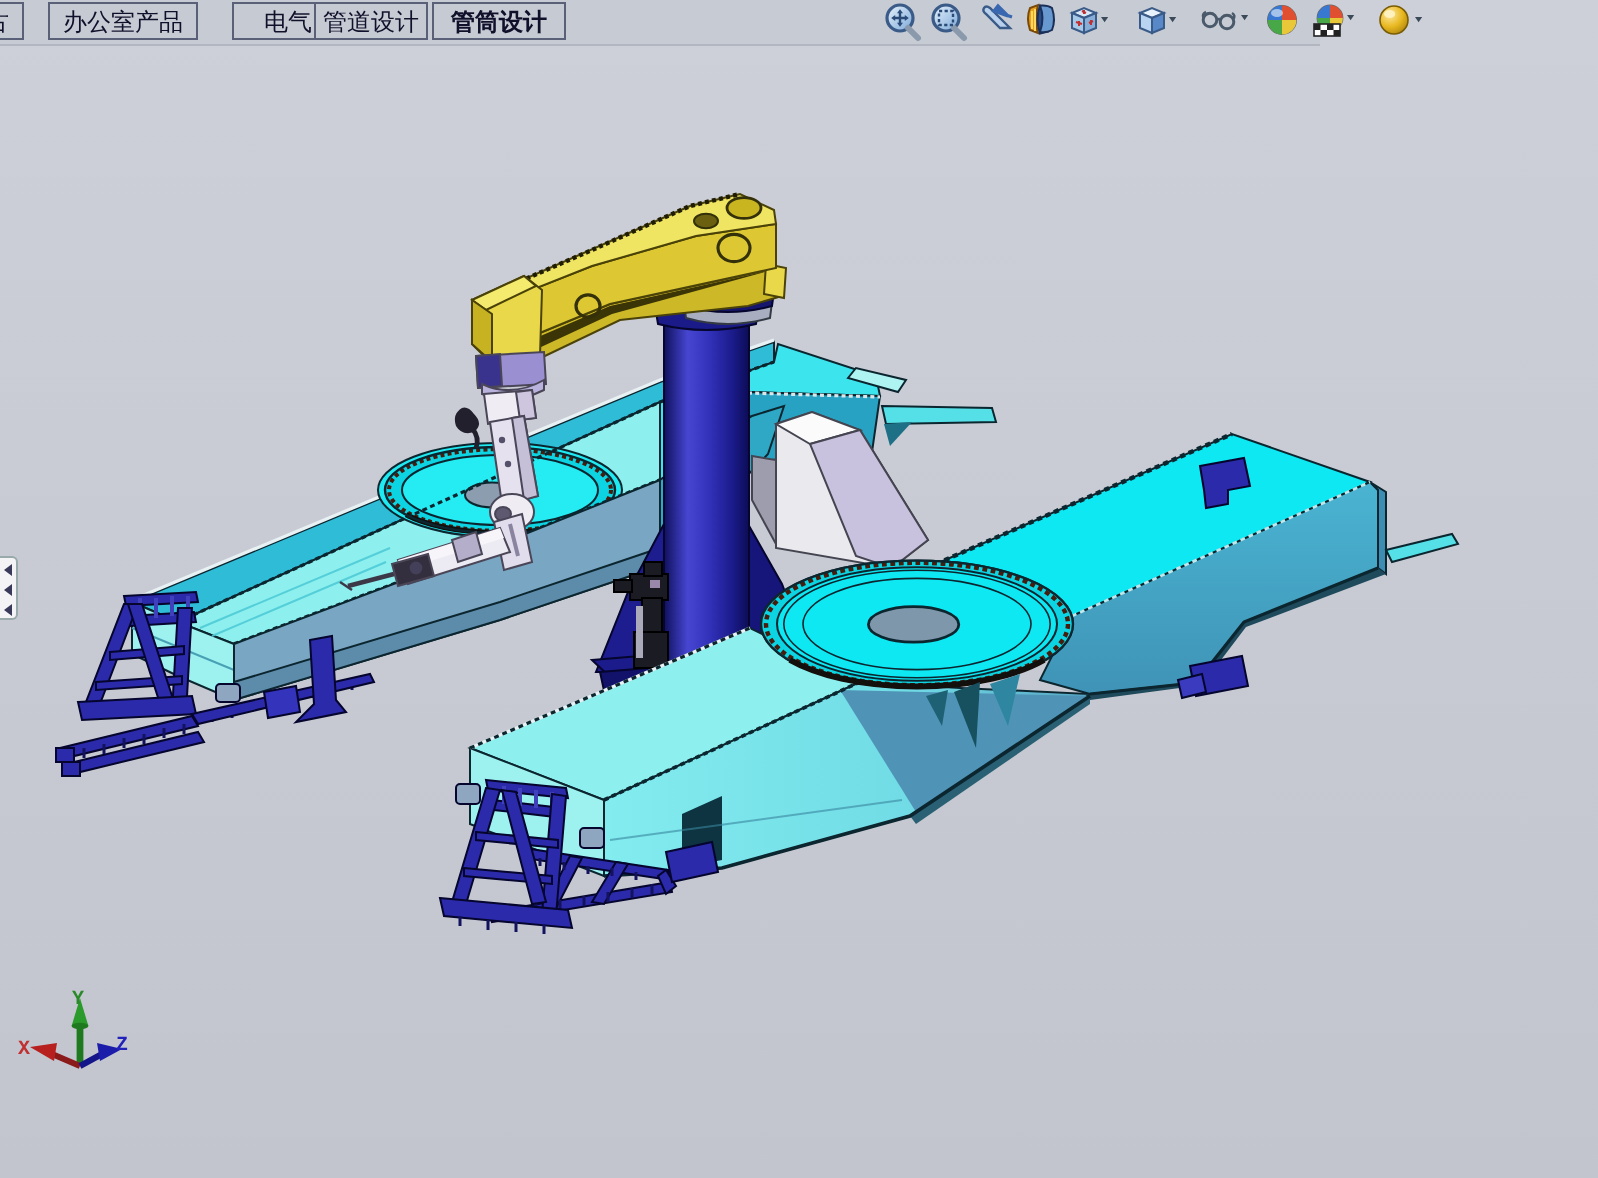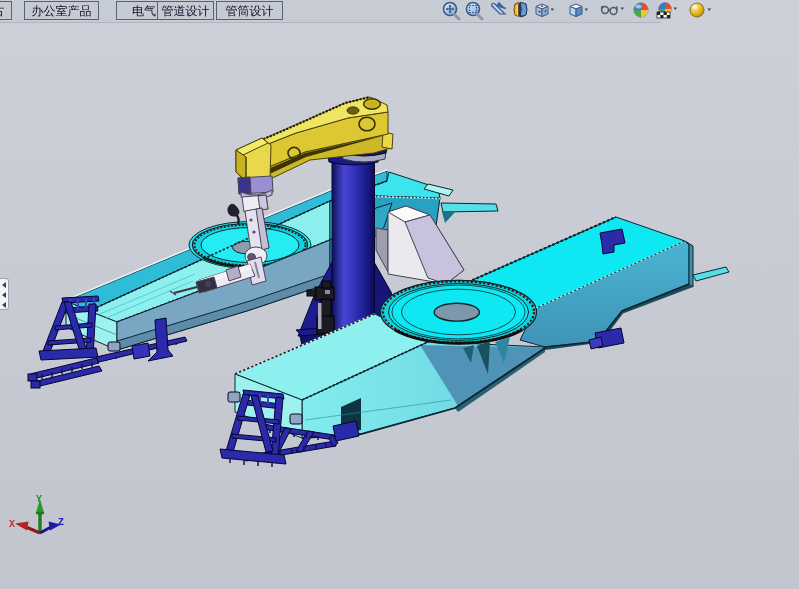--- a/index.html
+++ b/index.html
@@ -293,21 +293,21 @@
       <line x1="40" y1="533" x2="51" y2="527" stroke="#15158a" stroke-width="3"></line>
       <polygon points="61,524.5 48.5,521.5 50,530.5" fill="#1c1caa"></polygon>
       <text x="58" y="525" font-size="10" font-weight="bold" fill="#2222bb" font-family="Liberation Mono, monospace">Z</text>
     </g>
   </svg>
   <div id="toolbar">
     <div class="tab" style="left:-15px;width:27px;">古</div>
     <div class="tab" style="left:24px;width:75px;">办公室产品</div>
     <div class="tab" style="left:116px;width:56px;">电气</div>
     <div class="tab" style="left:157px;width:57px;">管道设计</div>
-    <div class="tab" style="left:216px;width:67px;">管筒设计</div>
+    <div class="tab" style="left:216px;width:67px;font-weight:bold;">管筒设计</div>
   </div>
   <div id="icons">
     <svg width="290" height="24" viewBox="0 0 290 24" style="position:absolute;left:438px;top:0;">
       <defs>
         <linearGradient id="lens" x1="0" y1="0" x2="1" y2="1">
           <stop offset="0" stop-color="#e8f2fc"></stop>
             <stop offset="1" stop-color="#7aa8d8"></stop>
         </linearGradient>
         <radialGradient id="ball1" cx="0.35" cy="0.3" r="0.9">
           <stop offset="0" stop-color="#ffe9a0"></stop>

